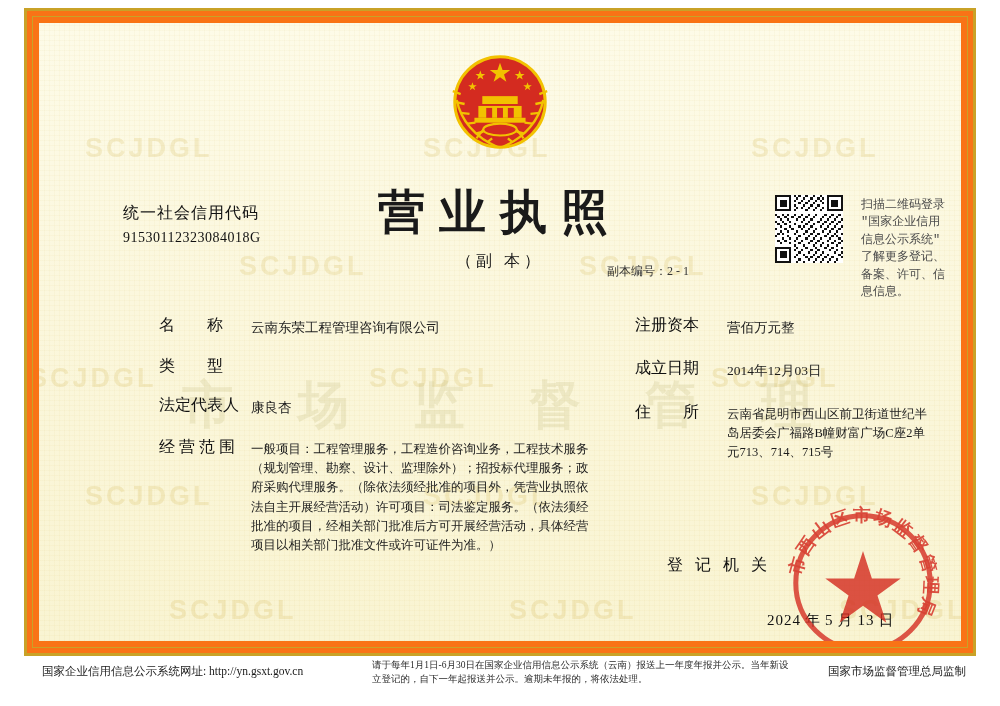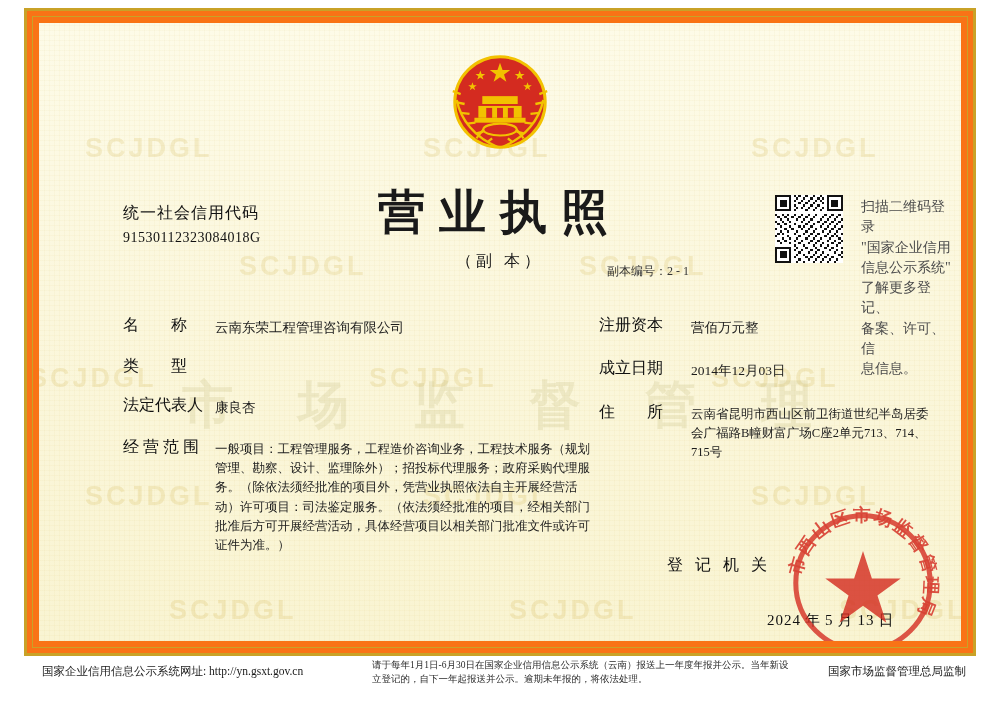--- a/index.html
+++ b/index.html
@@ -158,25 +158,25 @@
     width: 68px;
     height: 68px;
     z-index: 4;
     background: #fff;
   }
   .qr-note {
     position: absolute;
     left: 822px;
     top: 174px;
     width: 90px;
-    font-size: 14px;
+    font-size: 12px;
     line-height: 1.45;
     color: #4b4b4b;
     z-index: 4;
-    font-family: Liberation Serif, serif;
+    font-family: Liberation Mono, monospace;
   }
 
   
   .fields-left {
     position: absolute;
     left: 84px;
     top: 292px;
     width: 470px;
     z-index: 4;
   }
@@ -194,20 +194,21 @@
   }
   .lbl {
     flex: 0 0 auto;
     width: 92px;
     font-family: "Liberation Serif", serif;
     font-size: 16px;
     color: #111;
     letter-spacing: 0px;
     display: flex;
     justify-content: space-between;
+    margin-left: 36px;
   }
   .val {
     flex: 1 1 auto;
     font-family: "Liberation Serif", serif;
     font-size: 13.5px;
     color: #1c1c1c;
     line-height: 1.5;
     padding-top: 3px;
   }
   .val.small {

